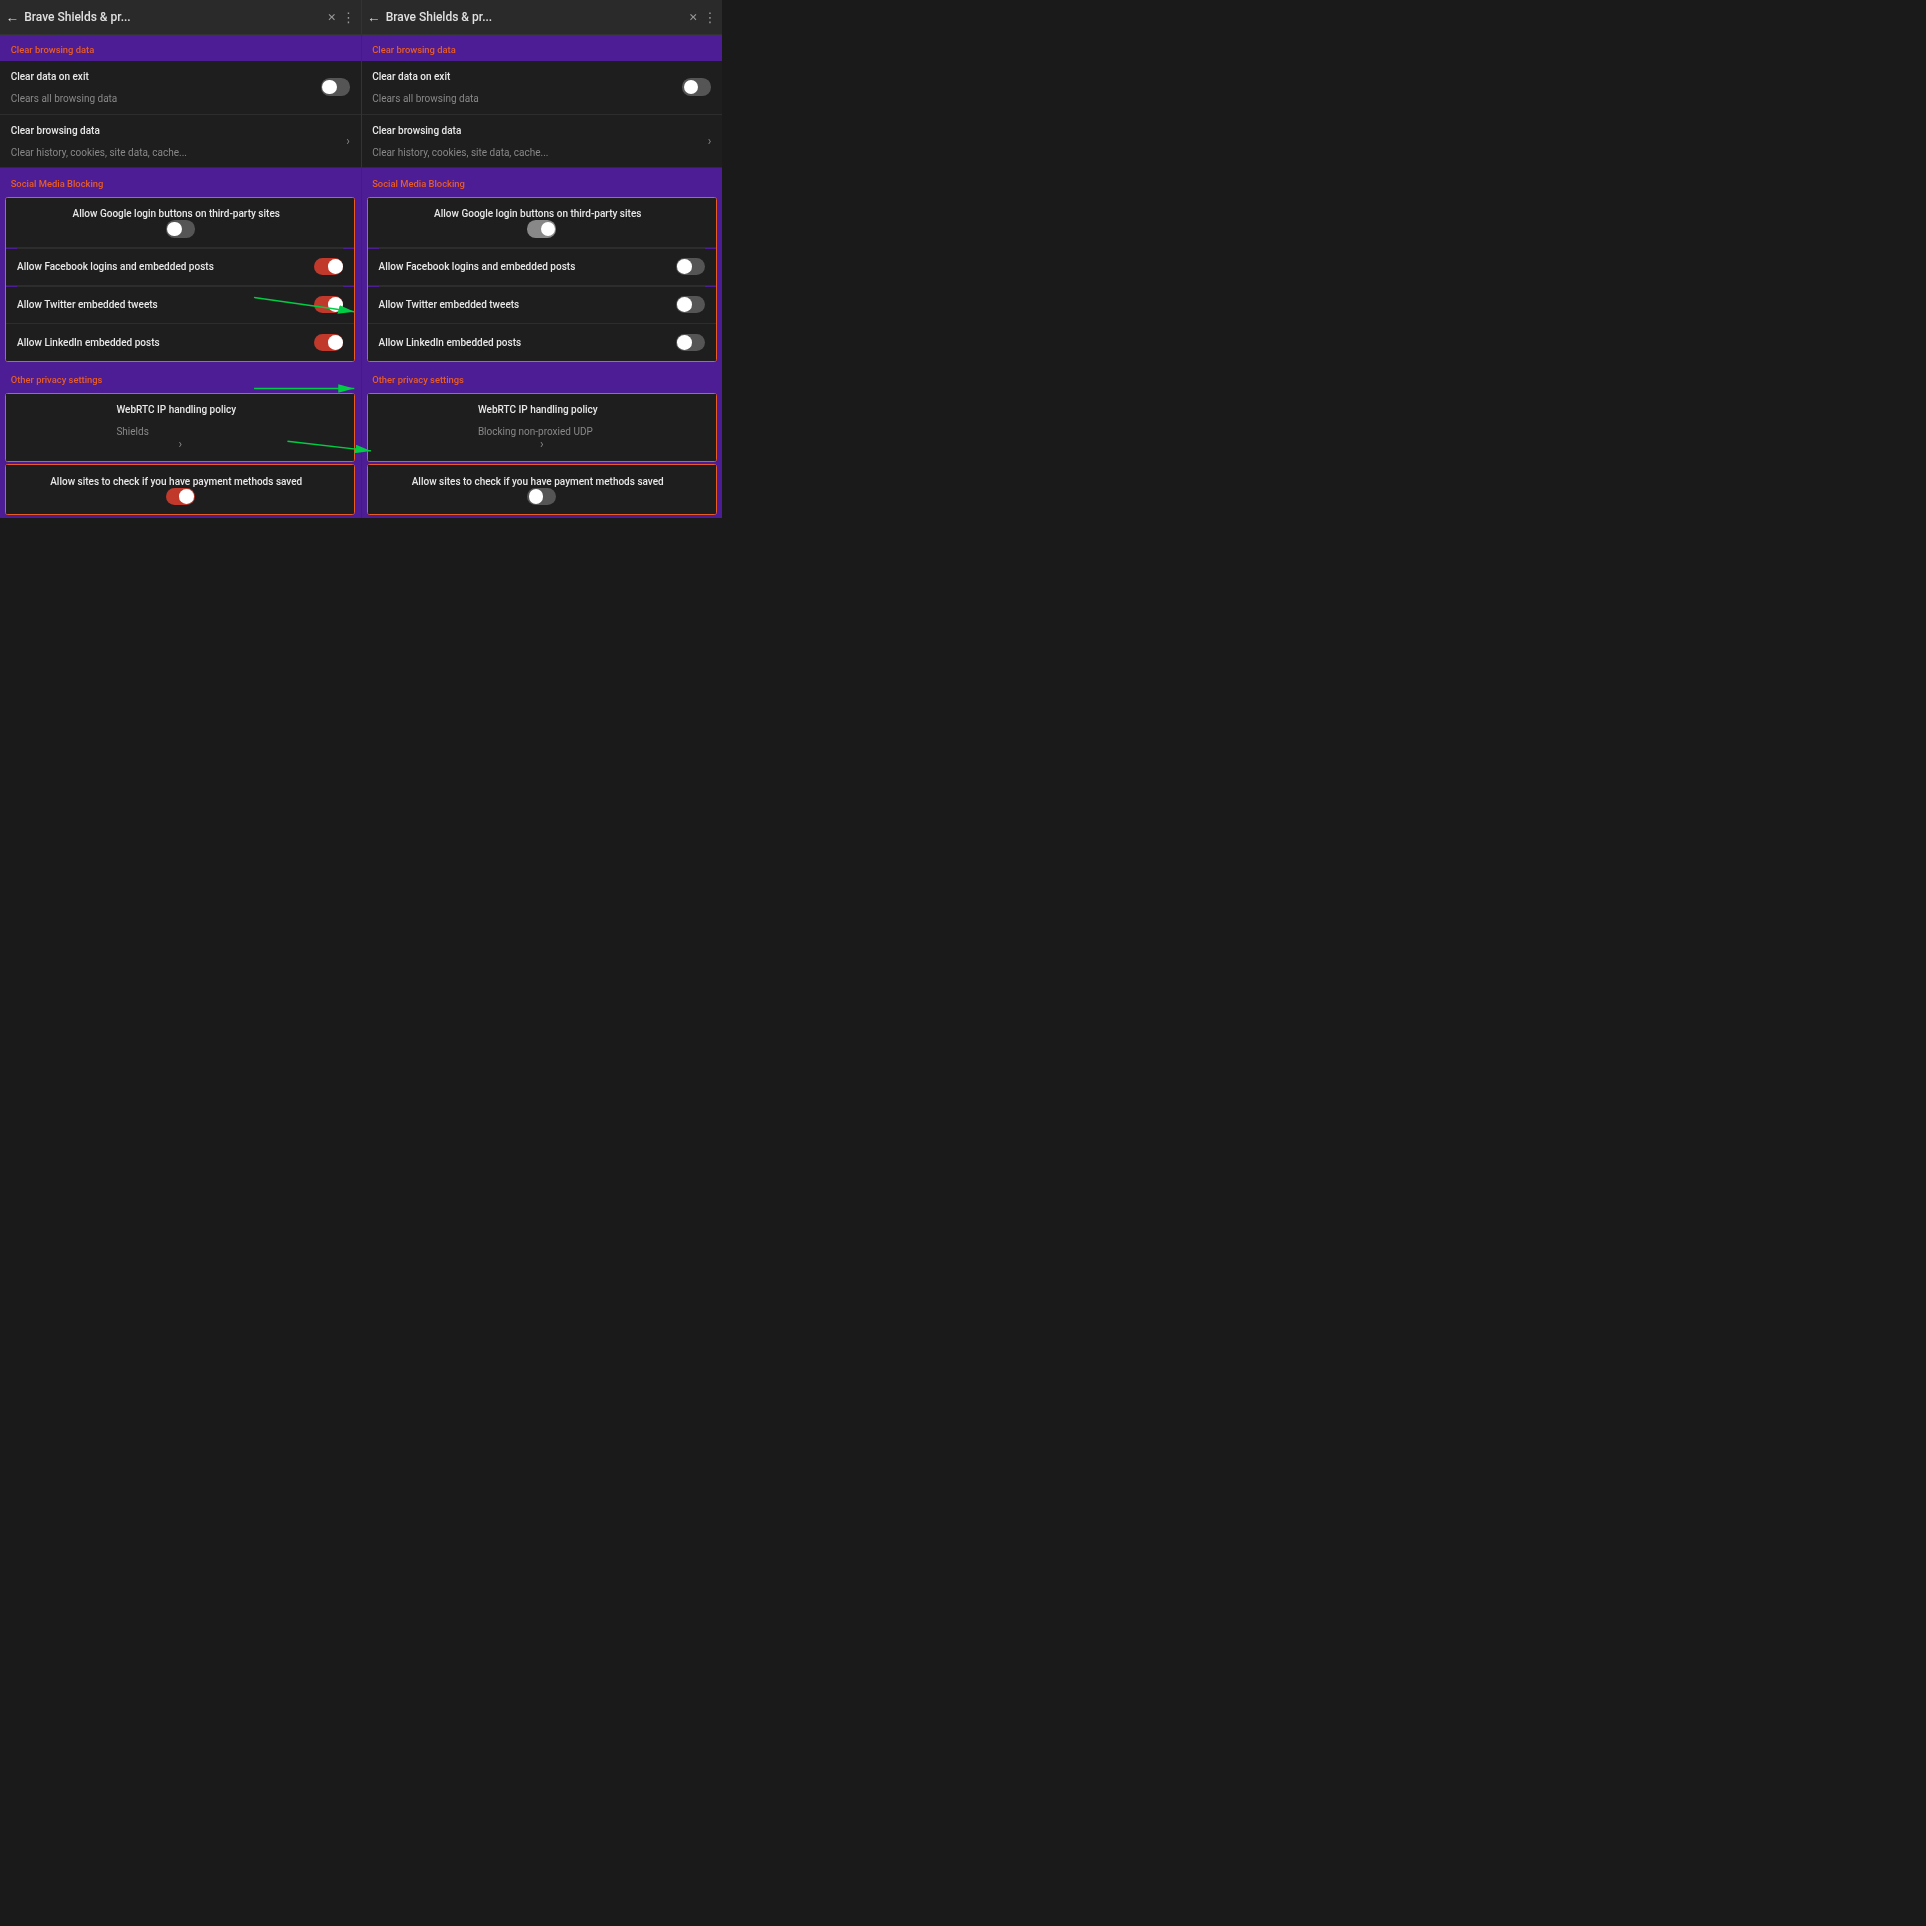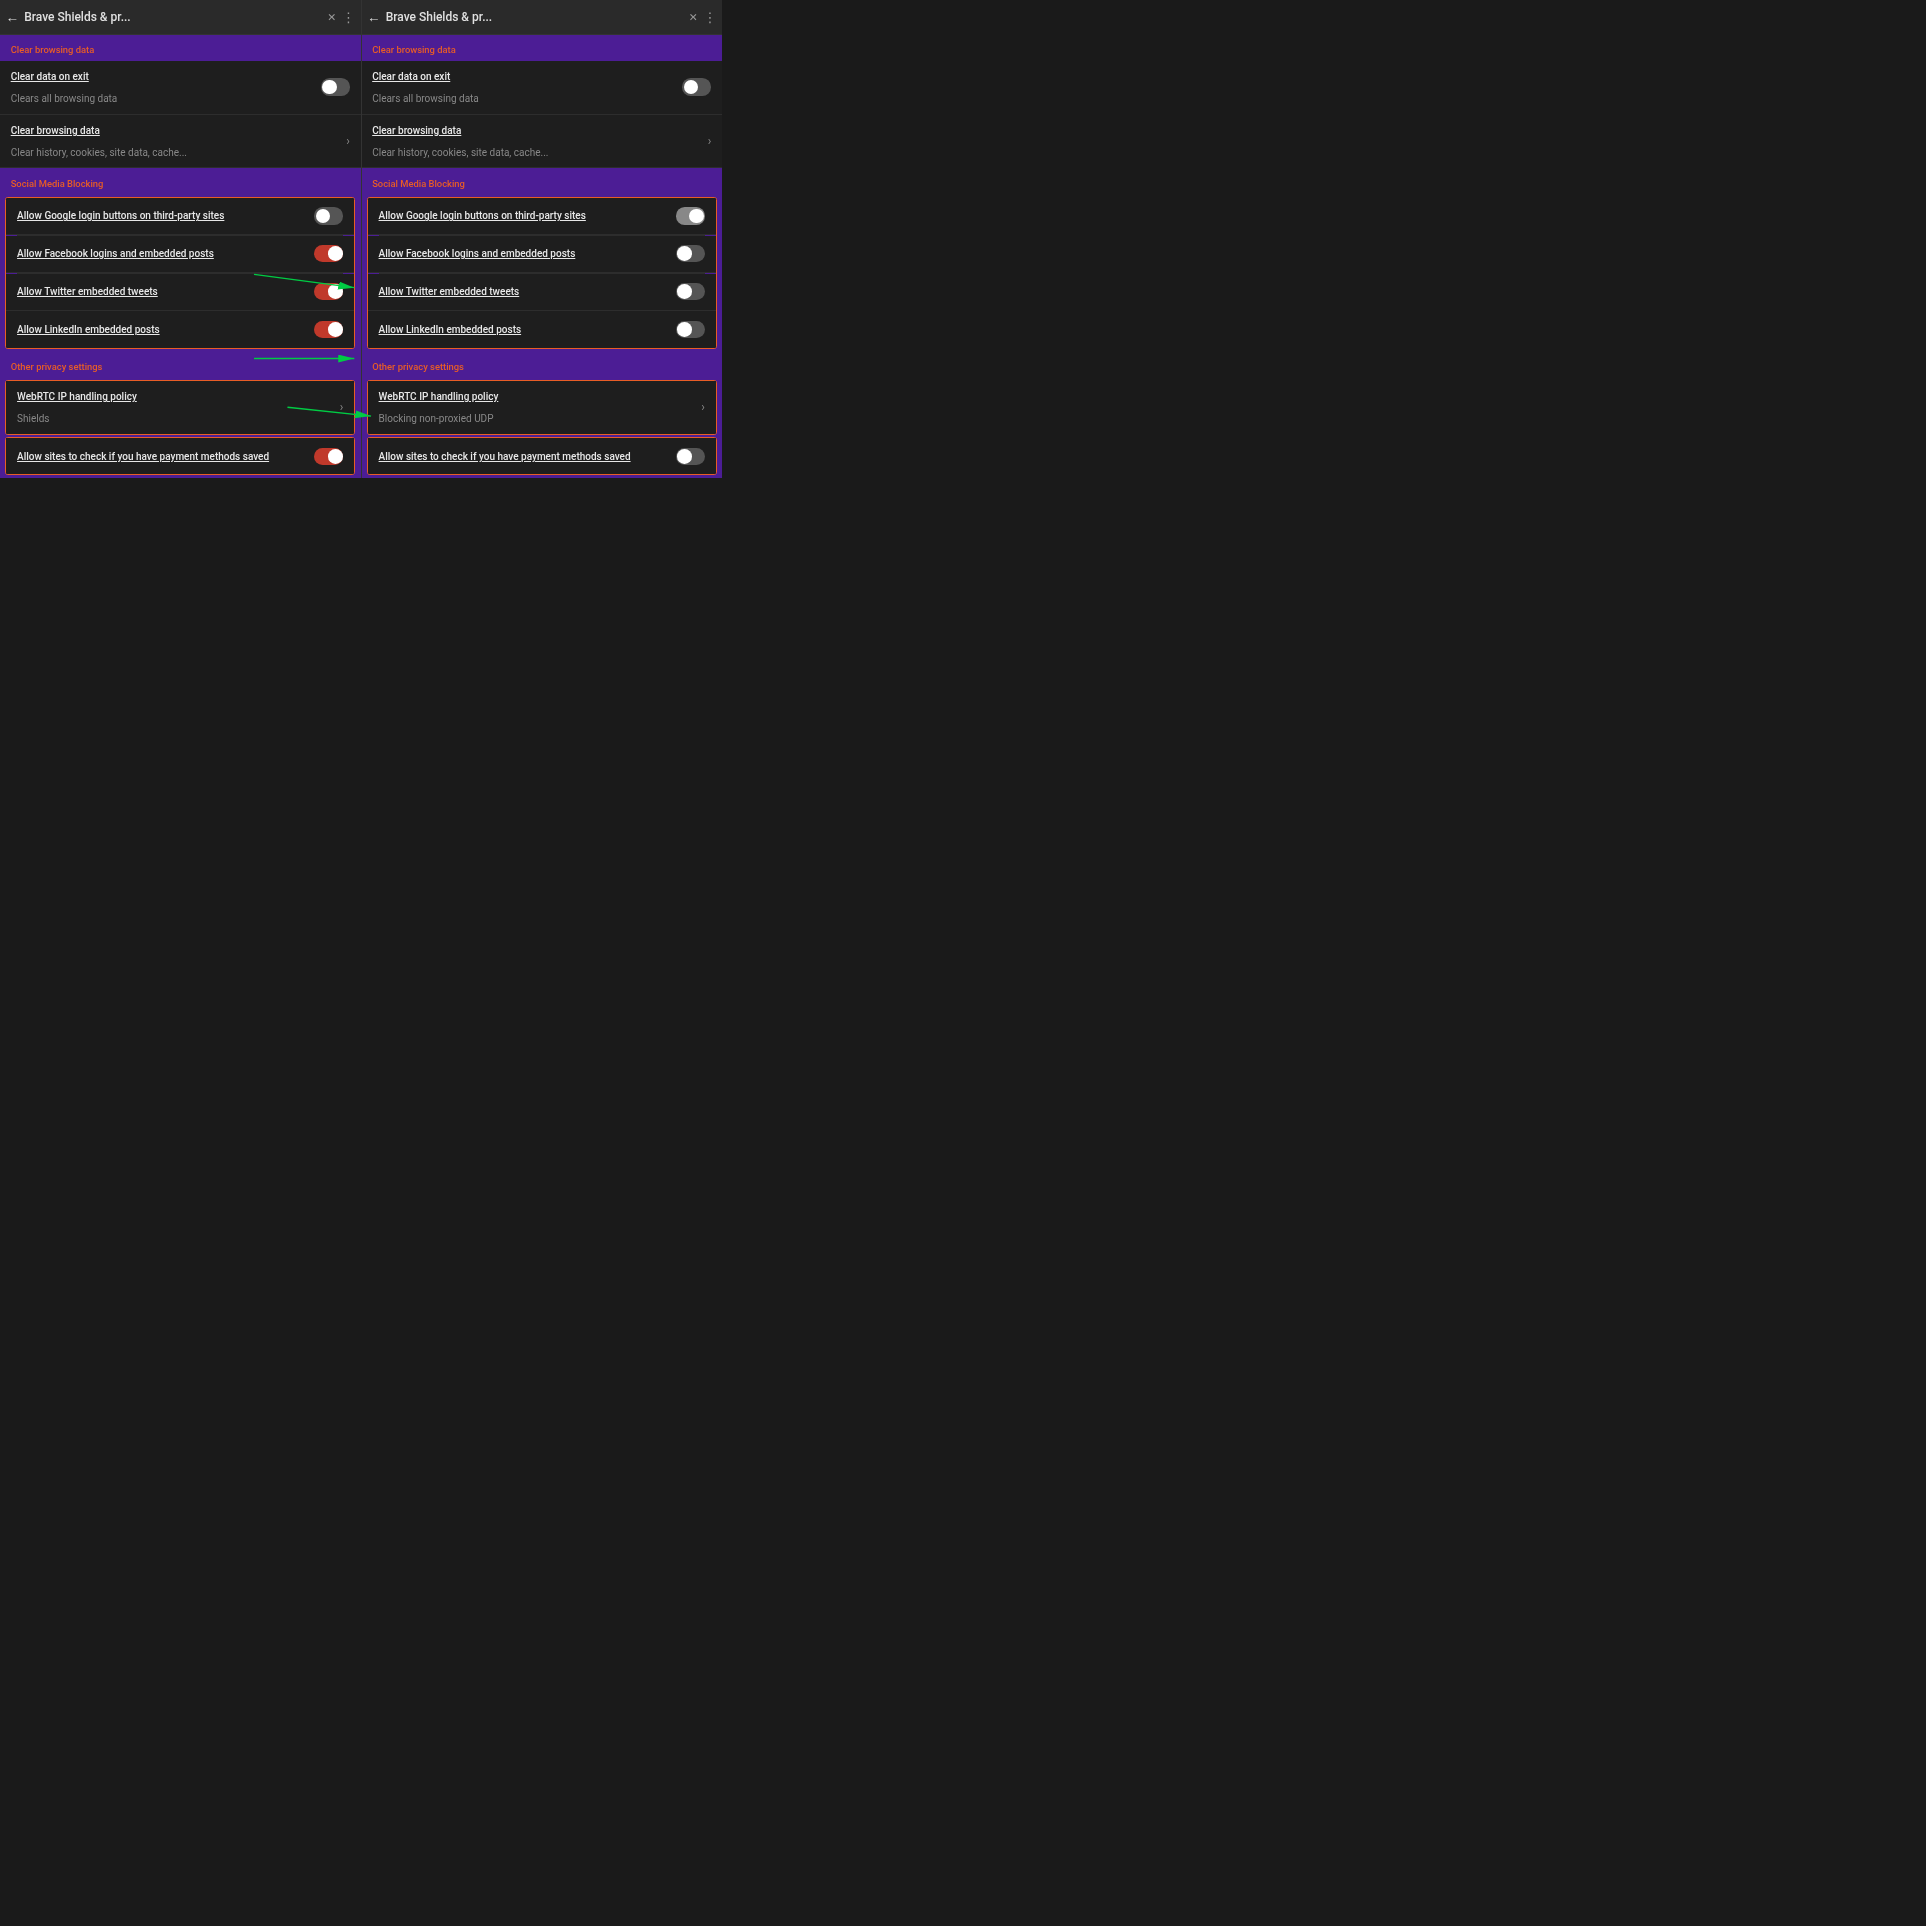--- a/index.html
+++ b/index.html
@@ -81,21 +81,20 @@
     .setting-text {
       flex: 1;
       padding-right: 8px;
     }
 
     .setting-title {
       font-size: 10px;
       font-weight: 500;
       color: #e8e8e8;
       line-height: 1.3;
-      text-decoration: underline;
     }
 
     .setting-subtitle {
       font-size: 10px;
       color: #888;
       margin-top: 10px;
     }
 
     .setting-row.clickable {
       cursor: pointer;
@@ -159,20 +158,21 @@
       border-radius: 2.7px;
       margin: 2.7px 5.4px;
     }
 
     .outlined-box .setting-row {
       background: #1e1e1e;
     }
 
     .outlined-box .setting-row:first-child {
       border-radius: 1.3px 1.3px 0 0;
+      flex-direction: column;
     }
 
     .outlined-box .setting-row:last-child {
       border-radius: 0 0 1.3px 1.3px;
       border-bottom: none;
     }
 
     .divider {
       height: 0.7px;
       background: #2d2d2d;

